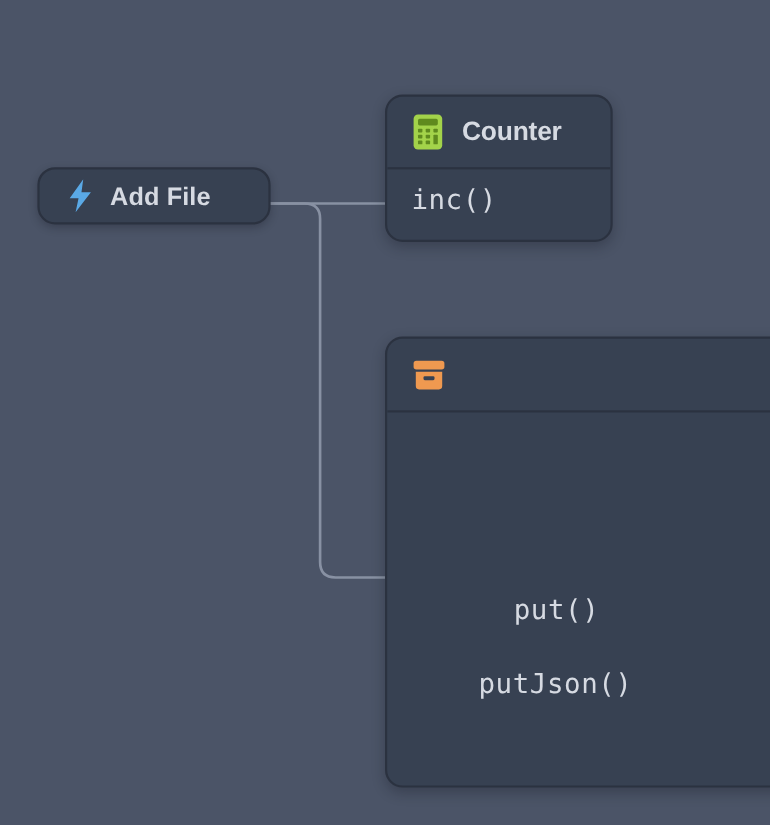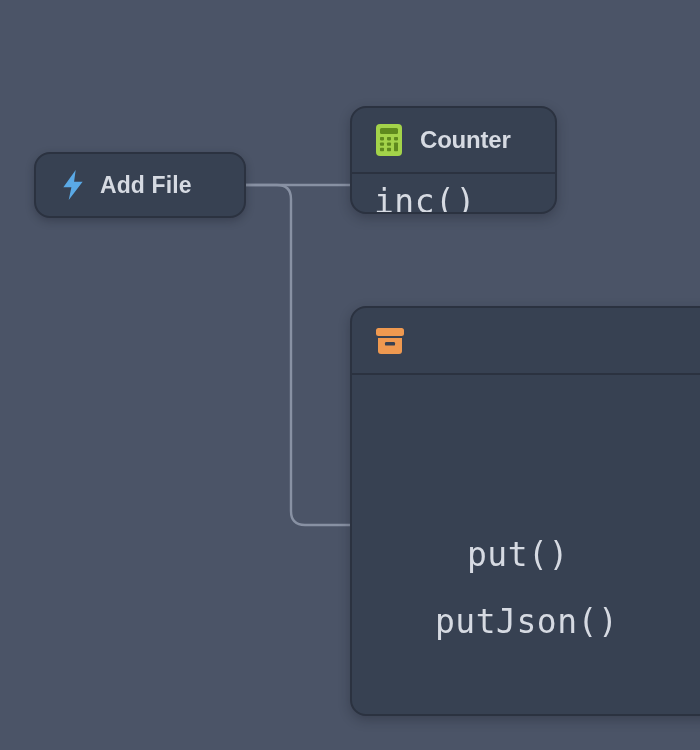--- a/index.html
+++ b/index.html
@@ -84,21 +84,21 @@
   }
   .method-row {
     display: flex;
     align-items: center;
     height: 54px;
     padding: 0 22px;
     box-sizing: border-box;
   }
   .method-label {
     font-family: "DejaVu Sans Mono", "Liberation Mono", monospace;
-    font-size: 33px;
+    font-size: 25px;
     color: #d6dae2;
     white-space: nowrap;
     letter-spacing: 0.5px;
   }
 
   .icon-box {
     display: flex;
     align-items: center;
     justify-content: center;
     flex: 0 0 auto;
@@ -115,30 +115,30 @@
     <polygon class="edge-arrow" points="358,178.5 372,185 358,191.5"></polygon>
 
     <path class="edge-path" d="M 246,185 L 277,185 Q 291,185 291,199 L 291,511 Q 291,525 305,525 L 440,525"></path>
     <polygon class="edge-arrow" points="438,518.5 452,525 438,531.5"></polygon>
 
     <path class="edge-path" d="M 575,525 L 648,525 Q 662,525 662,539 L 662,578 Q 662,592 676,592 L 700,592"></path>
 
     <path class="edge-path" d="M 597,592 L 648,592"></path>
   </svg>
 
-  <div class="trigger-node" style="left:34px; top:152px; width:212px; height:66px; padding:0 24px;">
+  <div class="trigger-node" style="left:34px; top:152px; width:212px; height:52px; padding:0 24px;">
     <span class="icon-box">
       <svg width="26" height="30" viewBox="0 0 24 28" aria-hidden="true">
         <polygon points="14.5,0 3,16 10.5,16 8,28 21,11 13,11" fill="#5aa9e6"></polygon>
       </svg>
     </span>
     <span class="trigger-label">Add File</span>
   </div>
 
-  <div class="node" style="left:350px; top:86px; width:207px; height:108px;margin-top:20px;">
+  <div class="node" style="left:350px; top:86px; width:207px; height:134px;">
     <div class="node-header">
       <span class="icon-box">
         <svg width="30" height="34" viewBox="0 0 30 34" aria-hidden="true">
           <rect x="2" y="1" width="26" height="32" rx="4" fill="#a3d34a"></rect>
           <rect x="6" y="5" width="18" height="6" rx="1.5" fill="#5f8a1e"></rect>
           <g fill="#5f8a1e">
             <rect x="6" y="14" width="4" height="3.4" rx="0.8"></rect>
             <rect x="13" y="14" width="4" height="3.4" rx="0.8"></rect>
             <rect x="20" y="14" width="4" height="3.4" rx="0.8"></rect>
             <rect x="6" y="19.4" width="4" height="3.4" rx="0.8"></rect>

